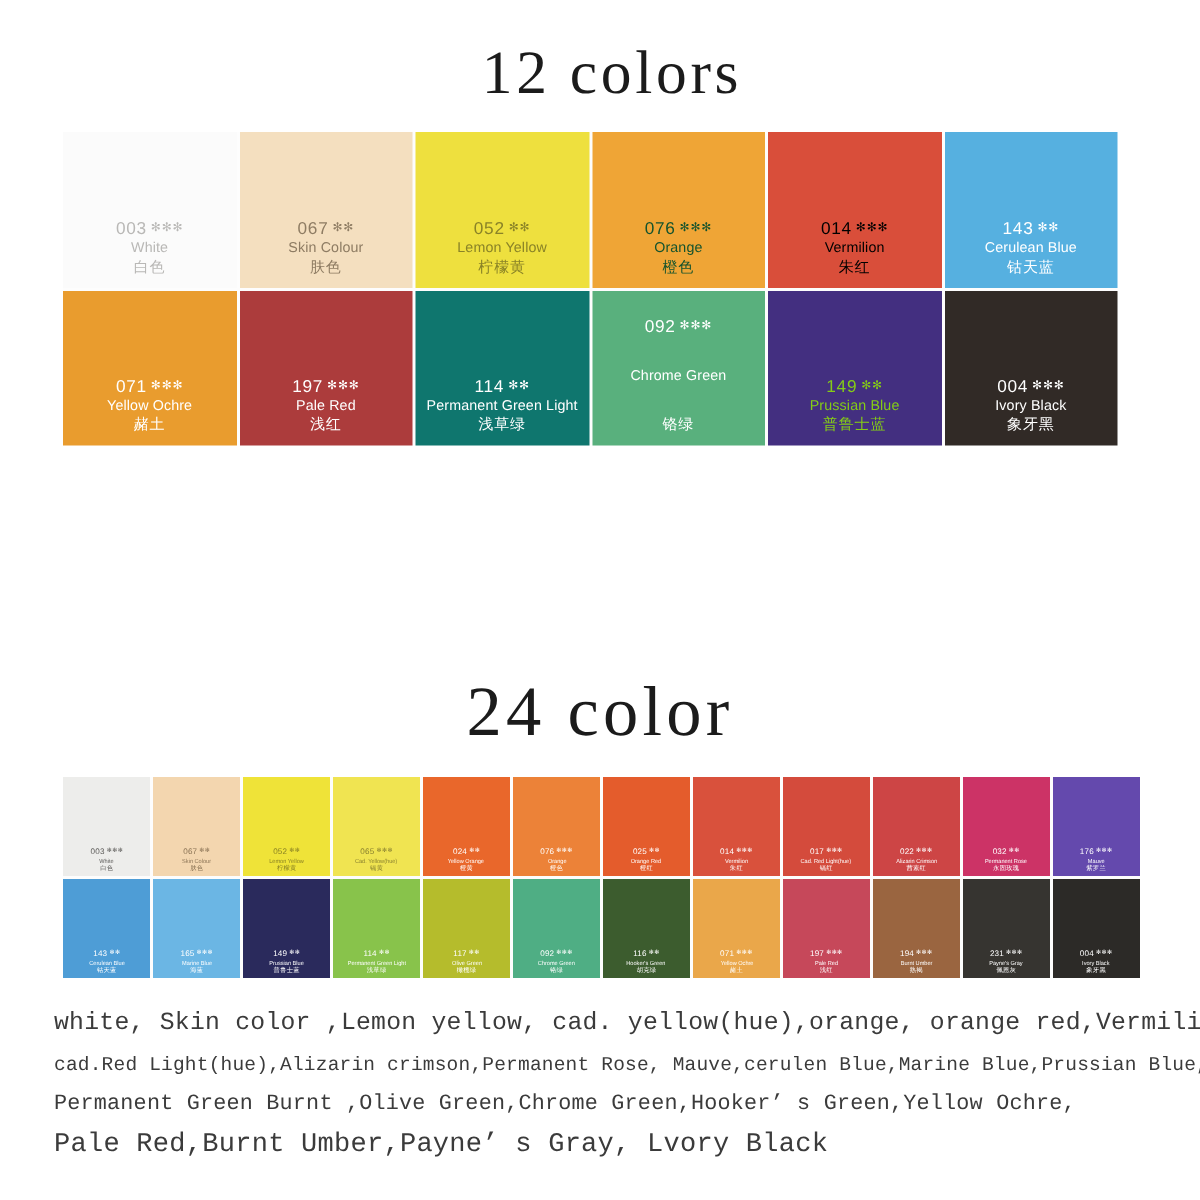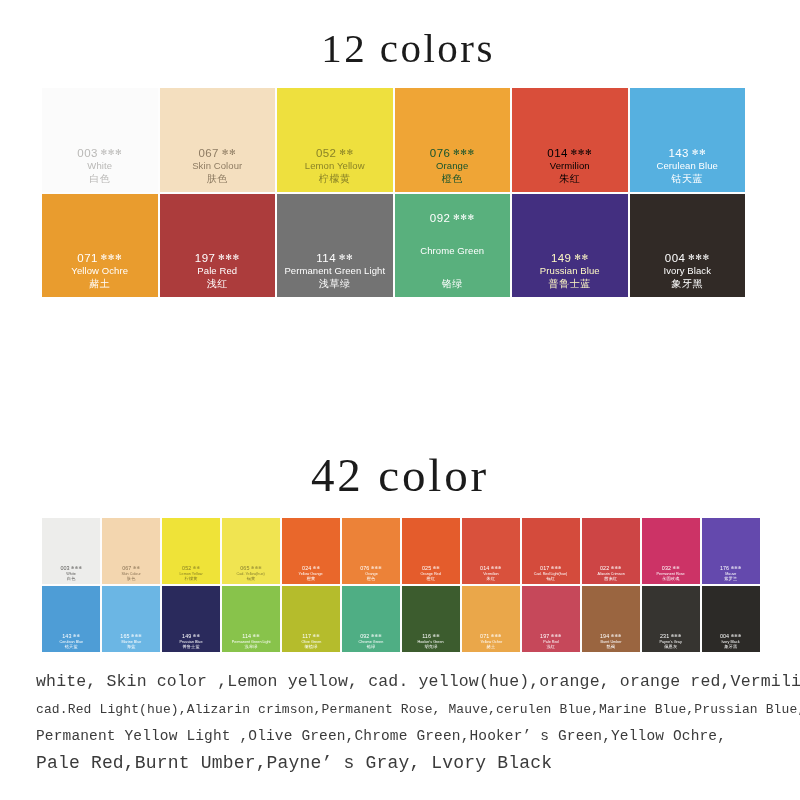--- a/index.html
+++ b/index.html
@@ -135,43 +135,43 @@
     <div class="sw12" style="background: rgb(233, 156, 46); color: rgb(255, 255, 255);">
       <div class="code">071<span class="stars"> ✻✻✻</span></div>
       <div class="en">Yellow Ochre</div>
       <div class="cn">赭土</div>
     </div>
     <div class="sw12" style="background: rgb(172, 60, 60); color: rgb(255, 255, 255);">
       <div class="code">197<span class="stars"> ✻✻✻</span></div>
       <div class="en">Pale Red</div>
       <div class="cn">浅红</div>
     </div>
-    <div class="sw12" style="background: #737373; color: rgb(255, 255, 255);">
+    <div class="sw12" style="background: #0f766e; color: rgb(255, 255, 255);">
       <div class="code">114<span class="stars"> ✻✻</span></div>
       <div class="en">Permanent Green Light</div>
       <div class="cn">浅草绿</div>
     </div>
     <div class="sw12" style="background: rgb(89, 176, 125); color: rgb(255, 255, 255); gap: 20px;">
       <div class="code">092<span class="stars"> ✻✻✻</span></div>
       <div class="en">Chrome Green</div>
       <div class="cn">铬绿</div>
     </div>
-    <div class="sw12" style="background: rgb(67, 47, 128); color: #fef9c3;">
+    <div class="sw12" style="background: rgb(67, 47, 128); color: #84cc16;">
       <div class="code">149<span class="stars"> ✻✻</span></div>
       <div class="en">Prussian Blue</div>
       <div class="cn">普鲁士蓝</div>
     </div>
     <div class="sw12" style="background: rgb(49, 42, 38); color: #ffffff;">
       <div class="code">004<span class="stars"> ✻✻✻</span></div>
       <div class="en">Ivory Black</div>
       <div class="cn">象牙黑</div>
     </div>
   </div>
 
-<div class="title" id="title-24">42 color</div>
+<div class="title" id="title-24">24 color</div>
 
 <div id="grid-24">
     <div class="sw24" style="background: rgb(237, 237, 235); color: rgb(92, 91, 89);">
       <div class="code">003<span class="stars"> ✻✻✻</span></div>
       <div class="en">White</div>
       <div class="cn">白色</div>
     </div>
     <div class="sw24" style="background: rgb(243, 214, 175); color: rgb(138, 115, 85);">
       <div class="code">067<span class="stars"> ✻✻</span></div>
       <div class="en">Skin Colour</div>
@@ -285,15 +285,15 @@
     <div class="sw24" style="background: rgb(44, 42, 39); color: rgb(255, 255, 255);">
       <div class="code">004<span class="stars"> ✻✻✻</span></div>
       <div class="en">Ivory Black</div>
       <div class="cn">象牙黑</div>
     </div>
   </div>
 
 <div id="caption">
   <div class="line l1">white, Skin color ,Lemon yellow, cad. yellow(hue),orange, orange red,Vermilion,</div>
   <div class="line l2">cad.Red Light(hue),Alizarin crimson,Permanent Rose, Mauve,cerulen Blue,Marine Blue,Prussian Blue,</div>
-  <div class="line l3">Permanent Yellow Light ,Olive Green,Chrome Green,Hooker’ s Green,Yellow Ochre,</div>
+  <div class="line l3">Permanent Green Burnt ,Olive Green,Chrome Green,Hooker’ s Green,Yellow Ochre,</div>
   <div class="line l4">Pale Red,Burnt Umber,Payne’ s Gray, Lvory Black</div>
 </div>
 
 </body></html>

